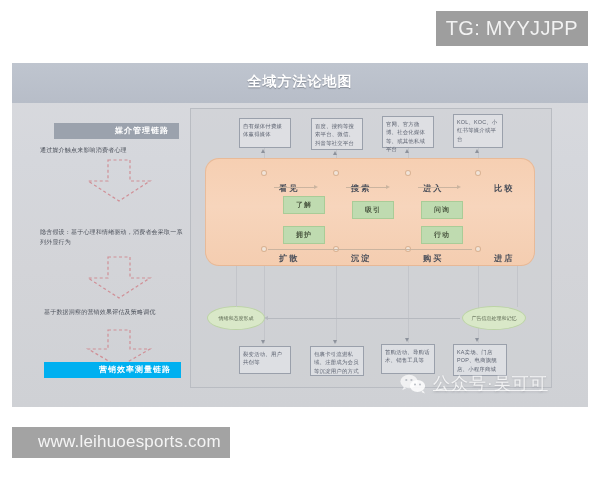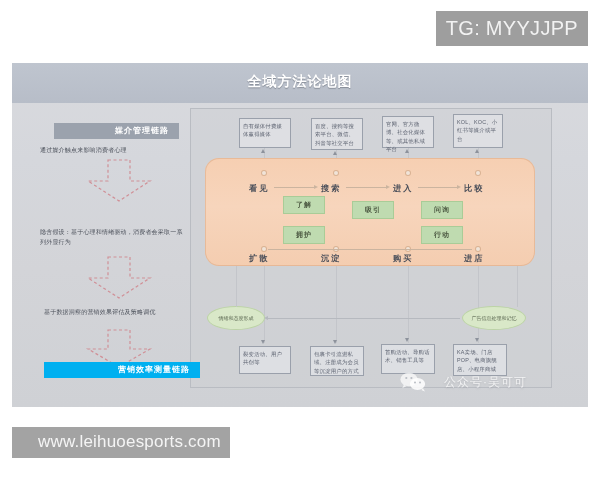--- a/index.html
+++ b/index.html
@@ -64,21 +64,21 @@
   }
   
   #funnel{
     position:absolute;left:193px;top:95px;width:330px;height:108px;
     background:linear-gradient(180deg,#f6cfb2 0%,#f7d5bc 45%,#f4cdb0 100%);
     border-radius:14px;
     box-shadow:inset 0 0 0 1px rgba(215,160,120,.45);
   }
   .stage{
     position:absolute;color:#4a4f5a;font-size:8.2px;font-weight:bold;
-    letter-spacing:2px;white-space:nowrap;
+    letter-spacing:2px;white-space:nowrap;margin-left:30px;
   }
   .stage-dot{
     position:absolute;width:4px;height:4px;border-radius:50%;
     background:#f0e4d8;box-shadow:0 0 0 1px rgba(190,150,115,.5);
   }
   .green-box{
     position:absolute;background:#bfdbb0;border:1px solid #a9cc97;
     color:#4d5a43;font-size:7px;font-weight:bold;letter-spacing:1px;
     text-align:center;line-height:1;padding:4px 0 5px 0;
     white-space:nowrap;
@@ -123,23 +123,24 @@
     white-space:nowrap;
   }
   .chain-desc{
     position:absolute;color:#4a4f59;font-size:6px;line-height:1.7;
     letter-spacing:.2px;
   }
   .big-arrow{position:absolute;}
   
   #wechat-watermark{
     position:absolute;left:400px;top:372px;
-    display:flex;align-items:center;gap:18px;
-    color:rgba(255,255,255,.78);font-size:12px;letter-spacing:1px;
+    display:flex;align-items:center;gap:7px;
+    color:rgba(255,255,255,.78);font-size:17px;letter-spacing:1px;
     text-shadow:0 1px 2px rgba(120,124,132,.35);
+    text-decoration:underline;
   }
   #wechat-icon{display:block;}
 </style>
 </head>
 <body>
 
 <div id="tg-watermark">TG: MYYJJPP</div>
 
 <div id="diagram">
 
@@ -244,21 +245,21 @@
   <svg class="big-arrow" style="left:62px;top:193px;" width="90" height="44" viewBox="0 0 90 44">
     <path d="M34 1 L56 1 L56 22 L76 22 L45 42 L14 22 L34 22 Z" fill="none" stroke="#d08f96" stroke-width="1.2" stroke-dasharray="3,2.5"></path>
   </svg>
 
   <div class="chain-desc" style="left:32px;top:244px;width:140px;">基于数据洞察的营销效果评估及策略调优</div>
 
   <svg class="big-arrow" style="left:62px;top:266px;" width="90" height="40" viewBox="0 0 90 40">
     <path d="M34 1 L56 1 L56 20 L76 20 L45 38 L14 20 L34 20 Z" fill="none" stroke="#d08f96" stroke-width="1.2" stroke-dasharray="3,2.5"></path>
   </svg>
 
-  <div class="chain-bar" style="left:32px;top:299px;width:156px;background:#00b0f0;">营销效率测量链路</div>
+  <div class="chain-bar" style="left:32px;top:299px;width:137px;background:#00b0f0;">营销效率测量链路</div>
 
 </div>
 
 <div id="wechat-watermark">
   <svg id="wechat-icon" width="26" height="20" viewBox="0 0 26 20">
     <ellipse cx="9" cy="7.5" rx="8.6" ry="6.8" fill="rgba(255,255,255,.7)"></ellipse>
     <path d="M4 12.5 L2.2 16.2 L6.2 14.2 Z" fill="rgba(255,255,255,.7)"></path>
     <ellipse cx="17.5" cy="12" rx="7.6" ry="6" fill="rgba(255,255,255,.85)"></ellipse>
     <path d="M23 16.5 L25 19.6 L21.3 18 Z" fill="rgba(255,255,255,.85)"></path>
     <circle cx="6.3" cy="6" r="1.1" fill="#b9bdc4"></circle>

